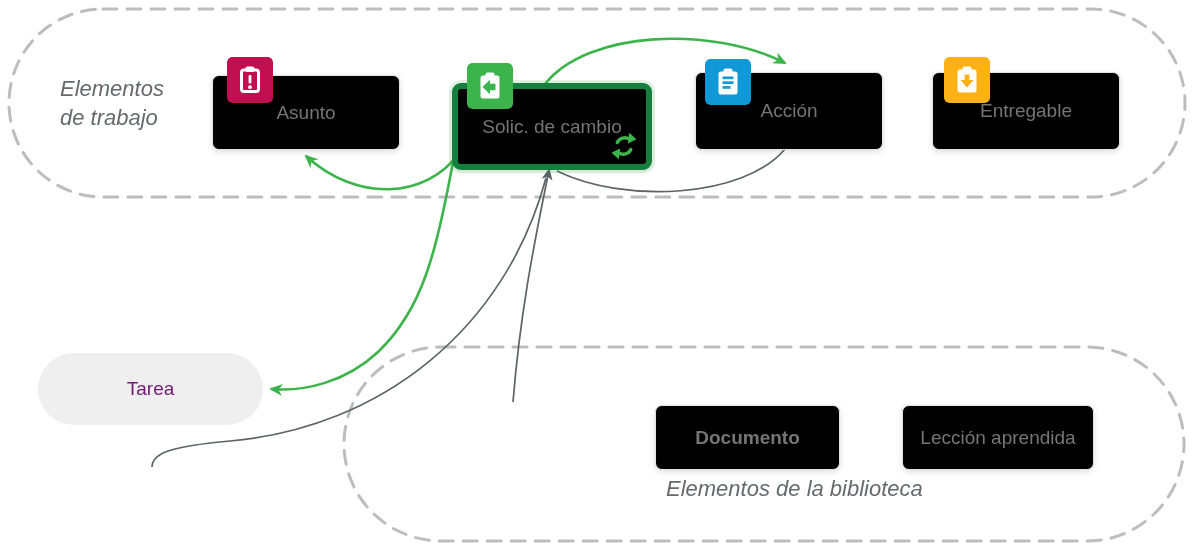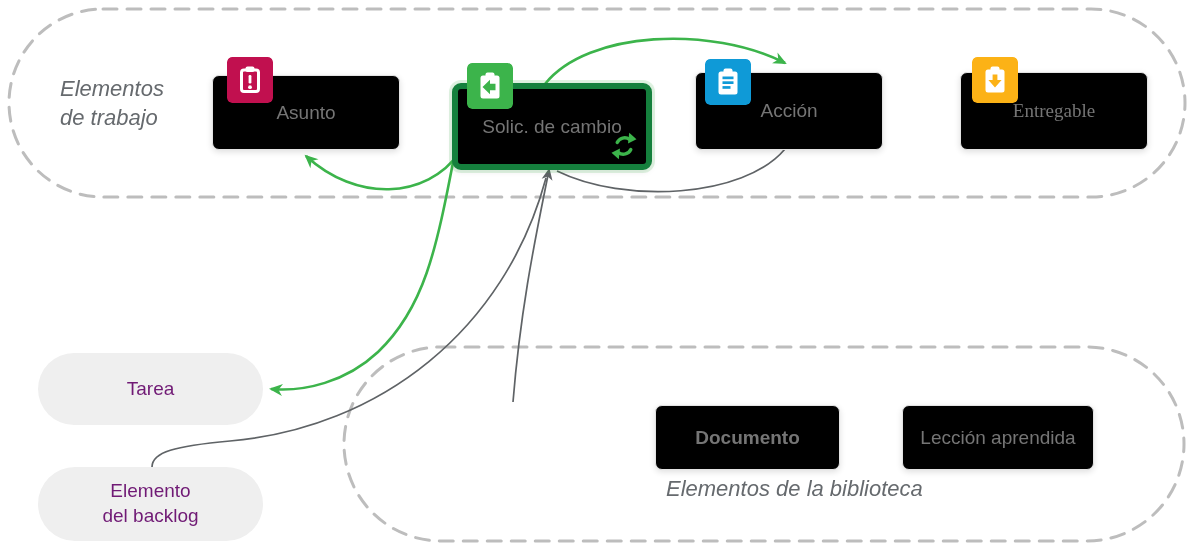--- a/index.html
+++ b/index.html
@@ -88,39 +88,35 @@
       <rect width="46" height="46" rx="5" fill="#0f9ad7"></rect>
       <rect x="13.5" y="12.5" width="19" height="23" rx="2.5" fill="#ffffff"></rect>
       <rect x="18.5" y="9.5" width="9" height="5" rx="2" fill="#ffffff"></rect>
       <rect x="17.5" y="17.5" width="11" height="2.7" fill="#0f9ad7"></rect>
       <rect x="17.5" y="22.3" width="11" height="2.7" fill="#0f9ad7"></rect>
       <rect x="17.5" y="27.1" width="8" height="2.7" fill="#0f9ad7"></rect>
     </svg>
     <span>Acción</span>
   </div>
 
-  <div class="card" style="left:960px; top:72px; width:186px; height:76px;font-family:Liberation Serif, serif;">
+  <div class="card" style="left:932px; top:72px; width:186px; height:76px;">
     <svg class="icon-badge" style="left:11px; top:-16px;" viewBox="0 0 46 46">
       <rect width="46" height="46" rx="5" fill="#fcb216"></rect>
       <rect x="13.5" y="12.5" width="19" height="23" rx="2.5" fill="#ffffff"></rect>
       <rect x="18.5" y="9.5" width="9" height="5" rx="2" fill="#ffffff"></rect>
       <path d="M 20.6,17.5 L 25.4,17.5 L 25.4,23 L 29.6,23 L 23,30.5 L 16.4,23 L 20.6,23 Z" fill="#fcb216"></path>
     </svg>
     <span>Entregable</span>
   </div>
 
 
   <div class="pill" style="left:38px; top:353px; width:225px; height:72px;">
     <span>Tarea</span>
   </div>
 
-  <div class="pill" style="left:38px; top:467px; width:225px; height:74px;">
-    <span>Elemento
-del backlog</span>
-  </div>
 
 
   <div class="card" style="left:655px; top:405px; width:183px; height:63px;font-weight:bold;">
     <span>Documento</span>
   </div>
 
   <div class="card" style="left:878px; top:405px; width:190px; height:63px;margin-left:24px;">
     <span>Lección aprendida</span>
   </div>
 

